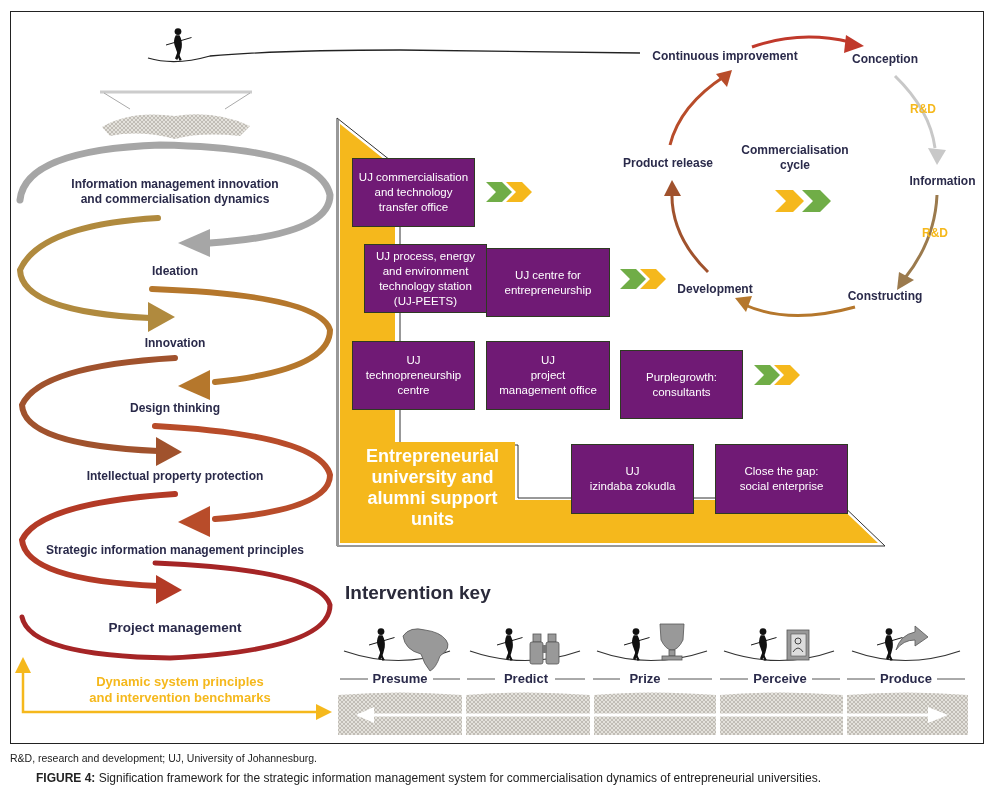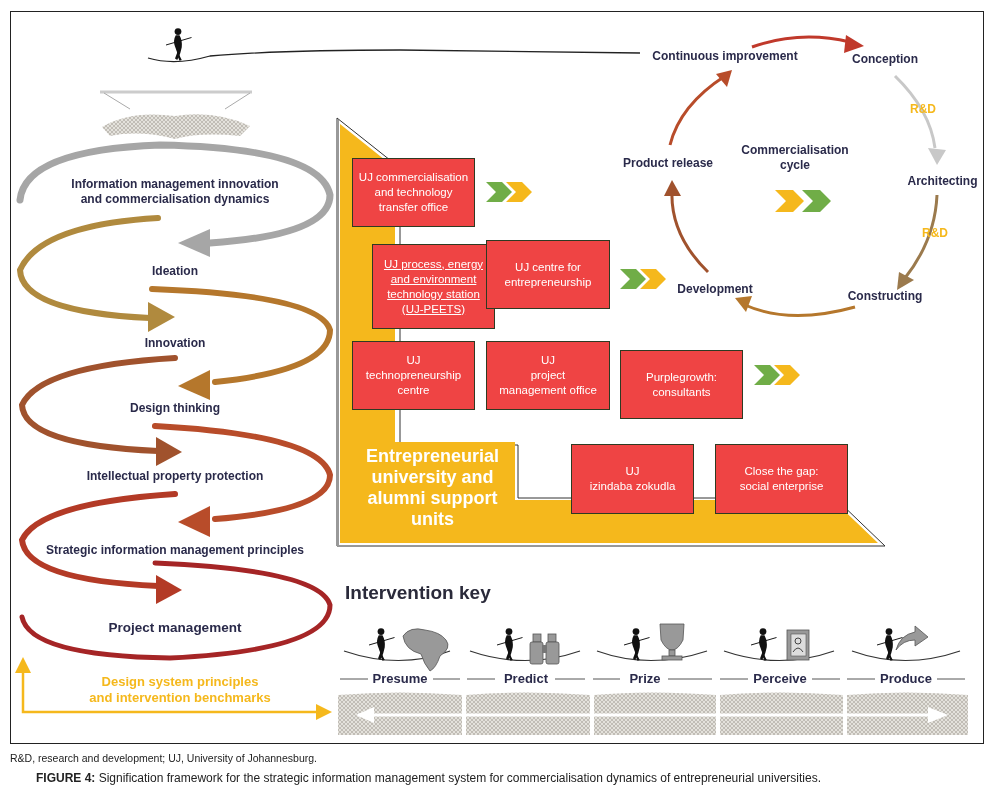--- a/index.html
+++ b/index.html
@@ -3,21 +3,21 @@
 <meta charset="utf-8">
 <style>
   html, body { margin:0; padding:0; background:#fff; }
   body { width:992px; height:797px; position:relative; overflow:hidden;
          font-family:"Liberation Sans", sans-serif; color:#1f1f3a; }
   #frame { position:absolute; left:10px; top:11px; width:974px; height:733px;
            border:1.5px solid #222; box-sizing:border-box; }
   svg#art { position:absolute; left:0; top:0; width:992px; height:797px; }
   .lbl { position:absolute; font-weight:bold; font-size:12px; color:#2a2a4a;
          text-align:center; white-space:nowrap; line-height:15px; }
-  .box { position:absolute; background:#ef4444; border:1px solid #2e3a22;
+  .box { position:absolute; background:#701a75; border:1px solid #2e3a22;
          color:#fff; font-size:11.5px; text-align:center; display:flex;
          align-items:center; justify-content:center; line-height:15px;
          box-sizing:border-box; padding:2px 4px; }
   .big { position:absolute; color:#fff; font-weight:bold; font-size:18px;
          text-align:center; line-height:21px; }
   .rd { position:absolute; color:#f5b81c; font-weight:bold; font-size:12px; }
   .orange { position:absolute; color:#f5b81c; font-weight:bold; font-size:13px;
             text-align:center; line-height:16px; }
   .key-title { position:absolute; font-size:19px; font-weight:bold; color:#2a2a3a; }
   .key-lbl { position:absolute; font-size:13px; font-weight:bold; color:#2a2a4a;
@@ -194,52 +194,52 @@
 </svg>
 
 <div class="lbl" style="left:60px;top:177px;width:230px;white-space:pre-line;">Information management innovation
 and commercialisation dynamics</div>
 <div class="lbl" style="left:125px;top:264px;width:100px;">Ideation</div>
 <div class="lbl" style="left:125px;top:336px;width:100px;">Innovation</div>
 <div class="lbl" style="left:115px;top:401px;width:120px;">Design thinking</div>
 <div class="lbl" style="left:70px;top:469px;width:210px;">Intellectual property protection</div>
 <div class="lbl" style="left:40px;top:543px;width:270px;">Strategic information management principles</div>
 <div class="lbl" style="left:85px;top:620px;width:180px;font-size:13.5px;">Project management</div>
-<div class="orange" style="left:60px;top:674px;width:240px;white-space:pre-line;">Design system principles
+<div class="orange" style="left:60px;top:674px;width:240px;white-space:pre-line;">Dynamic system principles
 and intervention benchmarks</div>
 
 <div class="box" style="left:352px;top:158px;width:123px;height:69px;white-space:pre-line;">UJ commercialisation
 and technology
 transfer office</div>
-<div class="box" style="left:372px;top:244px;width:123px;height:85px;white-space:pre-line;text-decoration:underline;">UJ process, energy
+<div class="box" style="left:364px;top:244px;width:123px;height:69px;white-space:pre-line;">UJ process, energy
 and environment
 technology station
 (UJ-PEETS)</div>
-<div class="box" style="left:486px;top:240px;width:124px;height:69px;white-space:pre-line;">UJ centre for
+<div class="box" style="left:486px;top:248px;width:124px;height:69px;white-space:pre-line;">UJ centre for
 entrepreneurship</div>
 <div class="box" style="left:352px;top:341px;width:123px;height:69px;white-space:pre-line;">UJ
 technopreneurship
 centre</div>
 <div class="box" style="left:486px;top:341px;width:124px;height:69px;white-space:pre-line;">UJ
 project
 management office</div>
 <div class="box" style="left:620px;top:350px;width:123px;height:69px;white-space:pre-line;">Purplegrowth:
 consultants</div>
 <div class="box" style="left:571px;top:444px;width:123px;height:70px;white-space:pre-line;">UJ
 izindaba zokudla</div>
 <div class="box" style="left:715px;top:444px;width:133px;height:70px;white-space:pre-line;">Close the gap:
 social enterprise</div>
 <div class="big" style="left:355px;top:446px;width:155px;white-space:pre-line;">Entrepreneurial
 university and
 alumni support
 units</div>
 
 <div class="lbl" style="left:650px;top:49px;width:150px;">Continuous improvement</div>
 <div class="lbl" style="left:845px;top:52px;width:80px;">Conception</div>
-<div class="lbl" style="left:900px;top:174px;width:85px;">Architecting</div>
+<div class="lbl" style="left:900px;top:174px;width:85px;">Information</div>
 <div class="lbl" style="left:840px;top:289px;width:90px;">Constructing</div>
 <div class="lbl" style="left:670px;top:282px;width:90px;">Development</div>
 <div class="lbl" style="left:613px;top:156px;width:110px;">Product release</div>
 <div class="lbl" style="left:735px;top:143px;width:120px;white-space:pre-line;">Commercialisation
 cycle</div>
 <div class="rd" style="left:910px;top:102px;">R&amp;D</div>
 <div class="rd" style="left:922px;top:226px;">R&amp;D</div>
 
 <div class="key-title" style="left:345px;top:582px;">Intervention key</div>
 <div class="key-lbl" style="left:345px;top:671px;">Presume</div>

